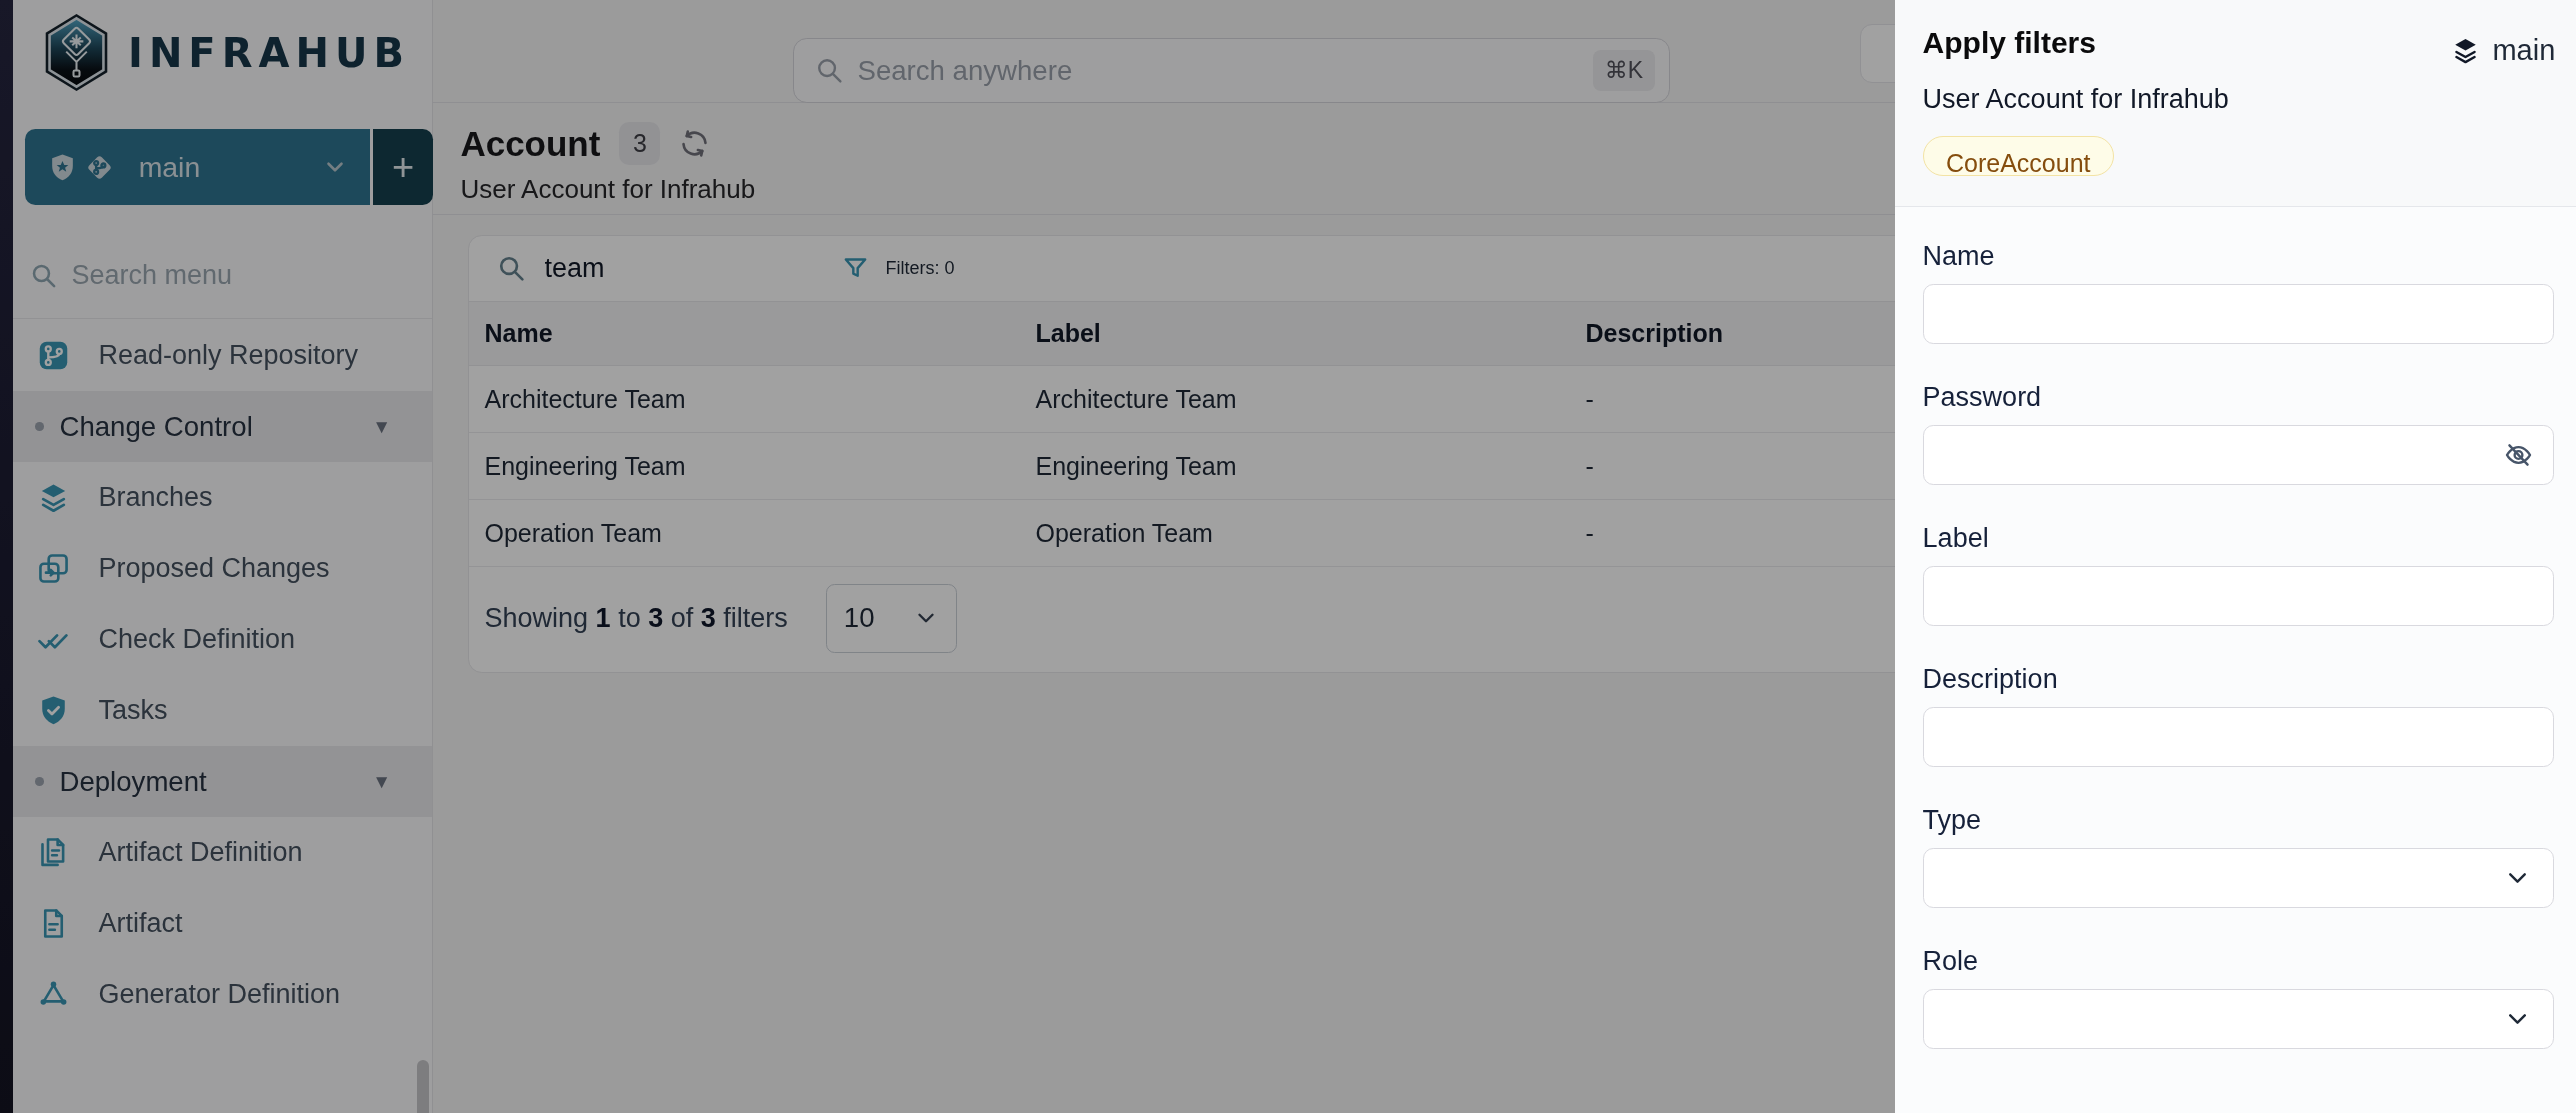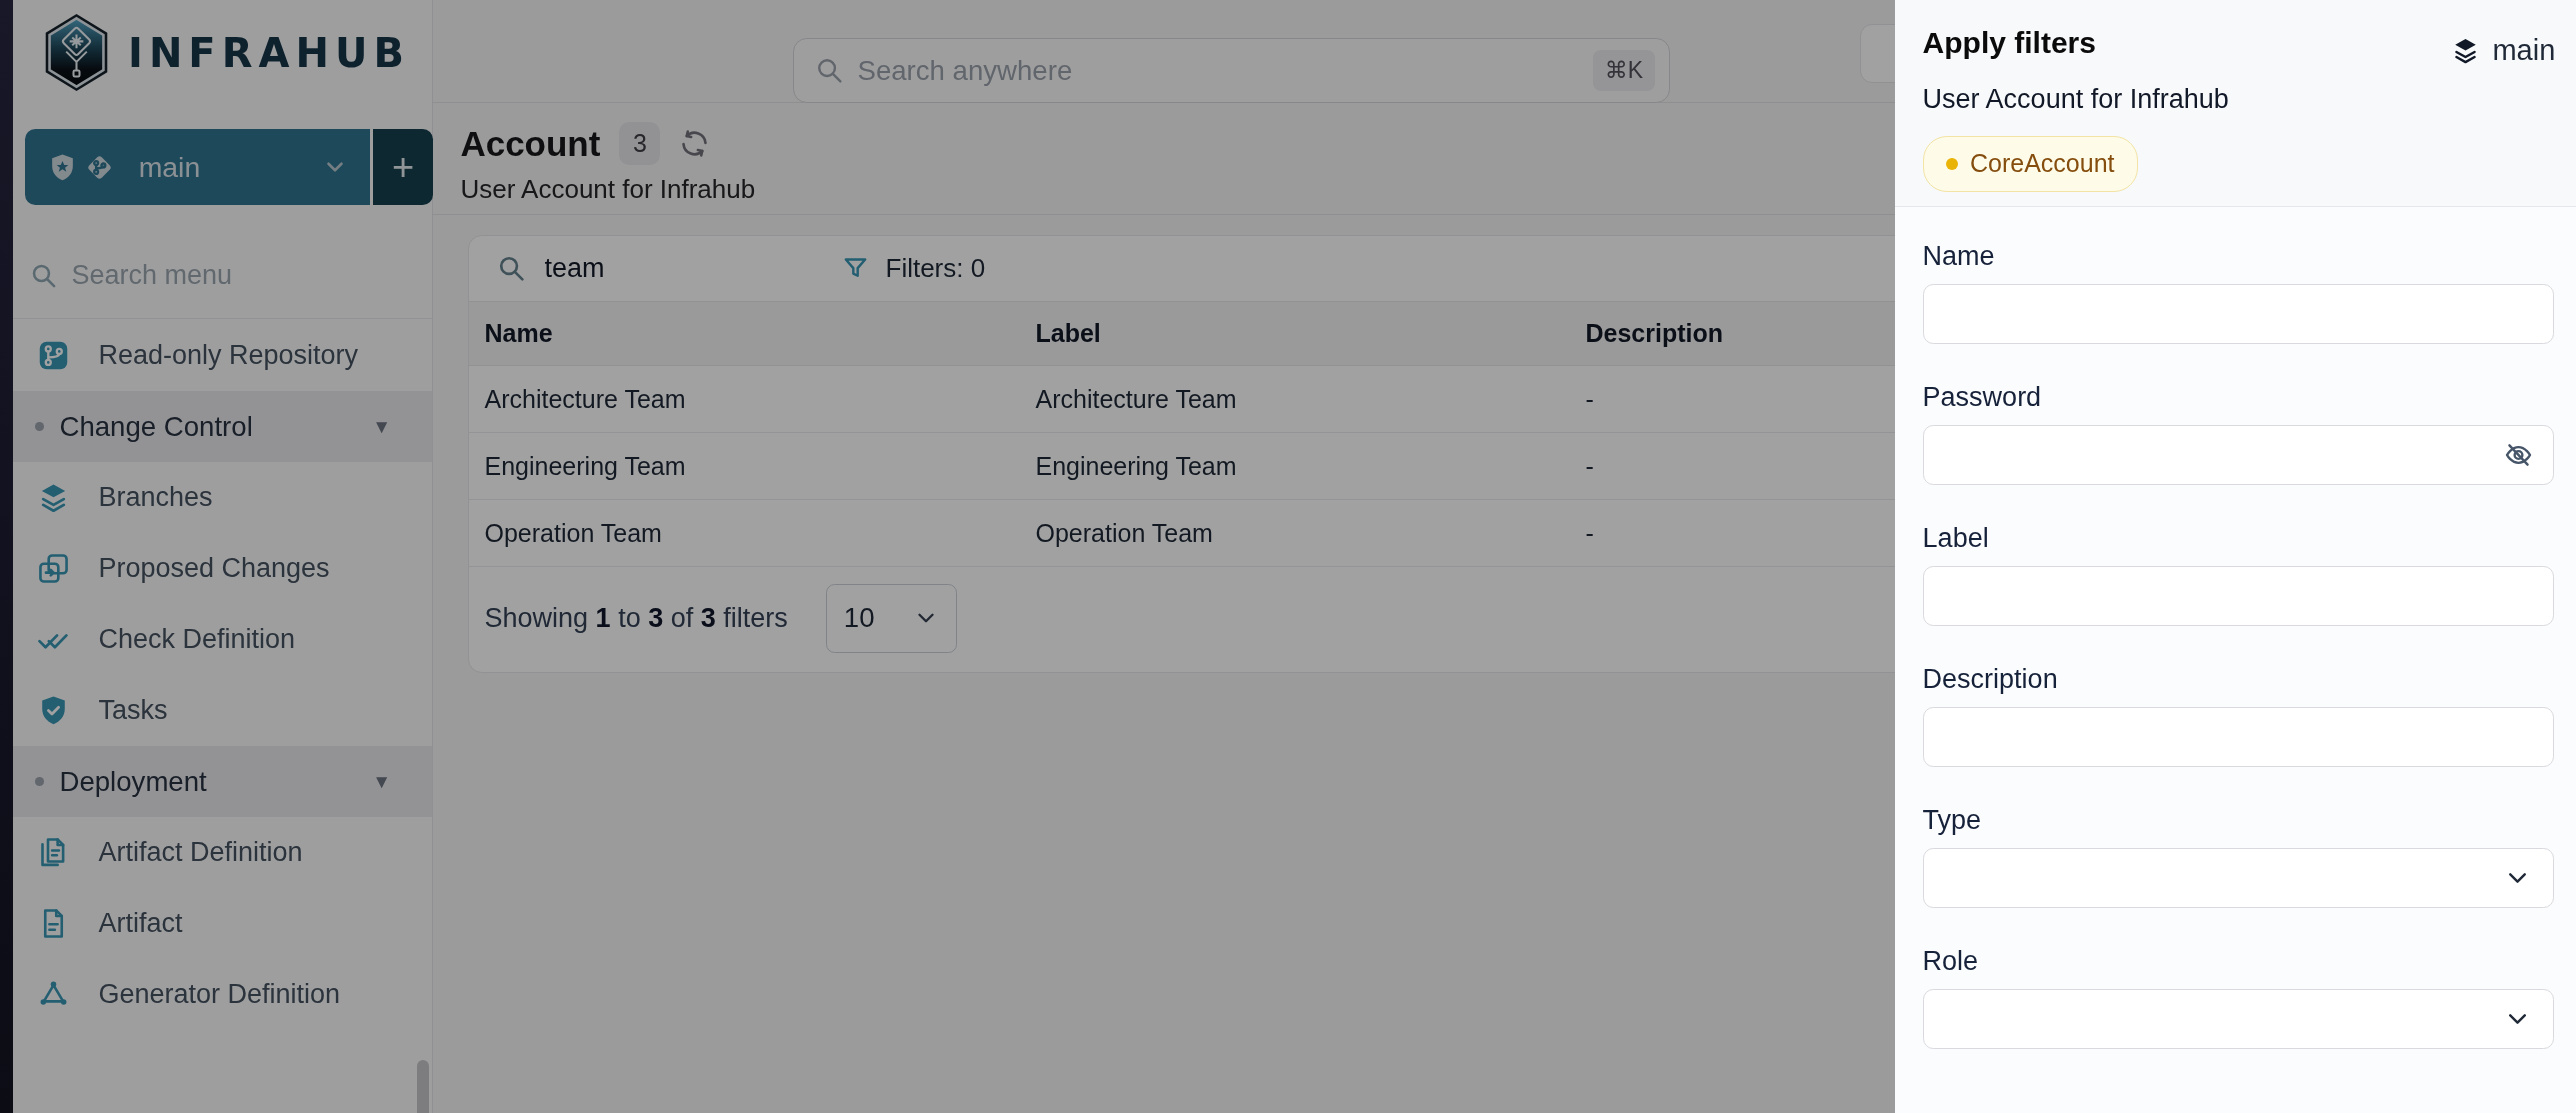--- a/index.html
+++ b/index.html
@@ -71,21 +71,21 @@
   .page-subtitle { position:absolute; left:28.4px; top:71px; font-size:26px; color:#27272a; }
 
   .card { position:absolute; left:36px; top:235px; width:2081px; height:438px;
     background:#ffffff; border:1.7px solid #e7e7ea; border-radius:13.8px; }
   .card-search { position:relative; height:65px; display:flex; align-items:center; padding:0 20.7px; }
   .card-search .mag { color:#64808d; margin-left:6.9px; }
   .card-search input { border:none; outline:none; background:transparent; font-size:27px;
     color:#111827; margin-left:19px; width:241px; font-family:inherit; }
   .filters-group { position:absolute; left:372px; display:flex; align-items:center; gap:15.5px; cursor:pointer; }
   .filters-group svg { color:#3996b4; }
-  .filters-label { font-size:26px; color:#1f2937; }
+  .filters-label { font-size:18px; color:#1f2937; }
 
   .tbl-head { height:65px; background:#f4f4f6; border-top:1.7px solid #e7e7ea; border-bottom:1.7px solid #e7e7ea;
     display:grid; grid-template-columns:551px 550px 1fr; align-items:center; }
   .tbl-head .th { padding-left:15.5px; font-size:25px; font-weight:700; color:#111827; }
   .tbl-row { height:67px; border-bottom:1.7px solid #ebebee;
     display:grid; grid-template-columns:551px 550px 1fr; align-items:center; cursor:pointer; }
   .tbl-row .td { padding-left:15.5px; font-size:25px; color:#1f2937; }
 
   .card-foot { height:102px; display:flex; align-items:center; padding-left:15.5px; }
   .showing { font-size:27px; color:#334155; }
@@ -98,23 +98,23 @@
   
   .overlay { position:absolute; inset:0; background:rgba(0,0,0,0.37); z-index:40; }
   .drawer { position:absolute; right:0; top:0; width:681px; height:1113px; background:#fbfcfd; z-index:50; }
   .drawer-head { position:relative; height:207px; border-bottom:1.7px solid #e5e7eb;
     padding:26px 22.4px 0 27.6px; background:#f8f9fa; }
   .drawer-title { font-size:30px; font-weight:700; color:#0b0b0c; }
   .drawer-branch { position:absolute; right:20.7px; top:34px; display:flex; align-items:center; gap:12px; }
   .drawer-branch svg { color:#111827; }
   .drawer-branch .db-label { font-size:29px; color:#1f2937; }
   .drawer-subtitle { margin-top:24px; font-size:27px; color:#111827; }
-  .kind-badge { margin-top:20.7px; display:inline-flex; align-items:center; gap:12px;
-    height:56px; padding:0 22.4px; background:#fefce8; border:1.7px solid #f3e3a4;
-    border-radius:24px; }
+  .kind-badge { margin-top:20.7px; display:inline-flex; gap:12px;
+    height:40px; padding:0 22.4px; background:#fefce8; border:1.7px solid #f3e3a4;
+    border-radius:24px;flex-direction:column; }
   .kind-badge .kb-dot { width:12px; height:12px; border-radius:50%; background:#eab308; }
   .kind-badge .kb-label { font-size:25px; color:#854d0e; }
 
   .drawer-body { padding:34px 22.4px 0 27.6px; }
   .field-group { margin-bottom:38px; }
   .field-label { font-size:27px; color:#16213a; margin-bottom:12px; }
   .field-box { position:relative; }
   .field-box input { width:100%; height:60px; background:#ffffff; border:1.7px solid #d9d9df;
     border-radius:10.3px; outline:none; font-size:26px; color:#1f2937; padding:0 60px 0 19px; font-family:inherit; }
   .field-icon-right { position:absolute; right:20.7px; top:50%; transform:translateY(-50%);

